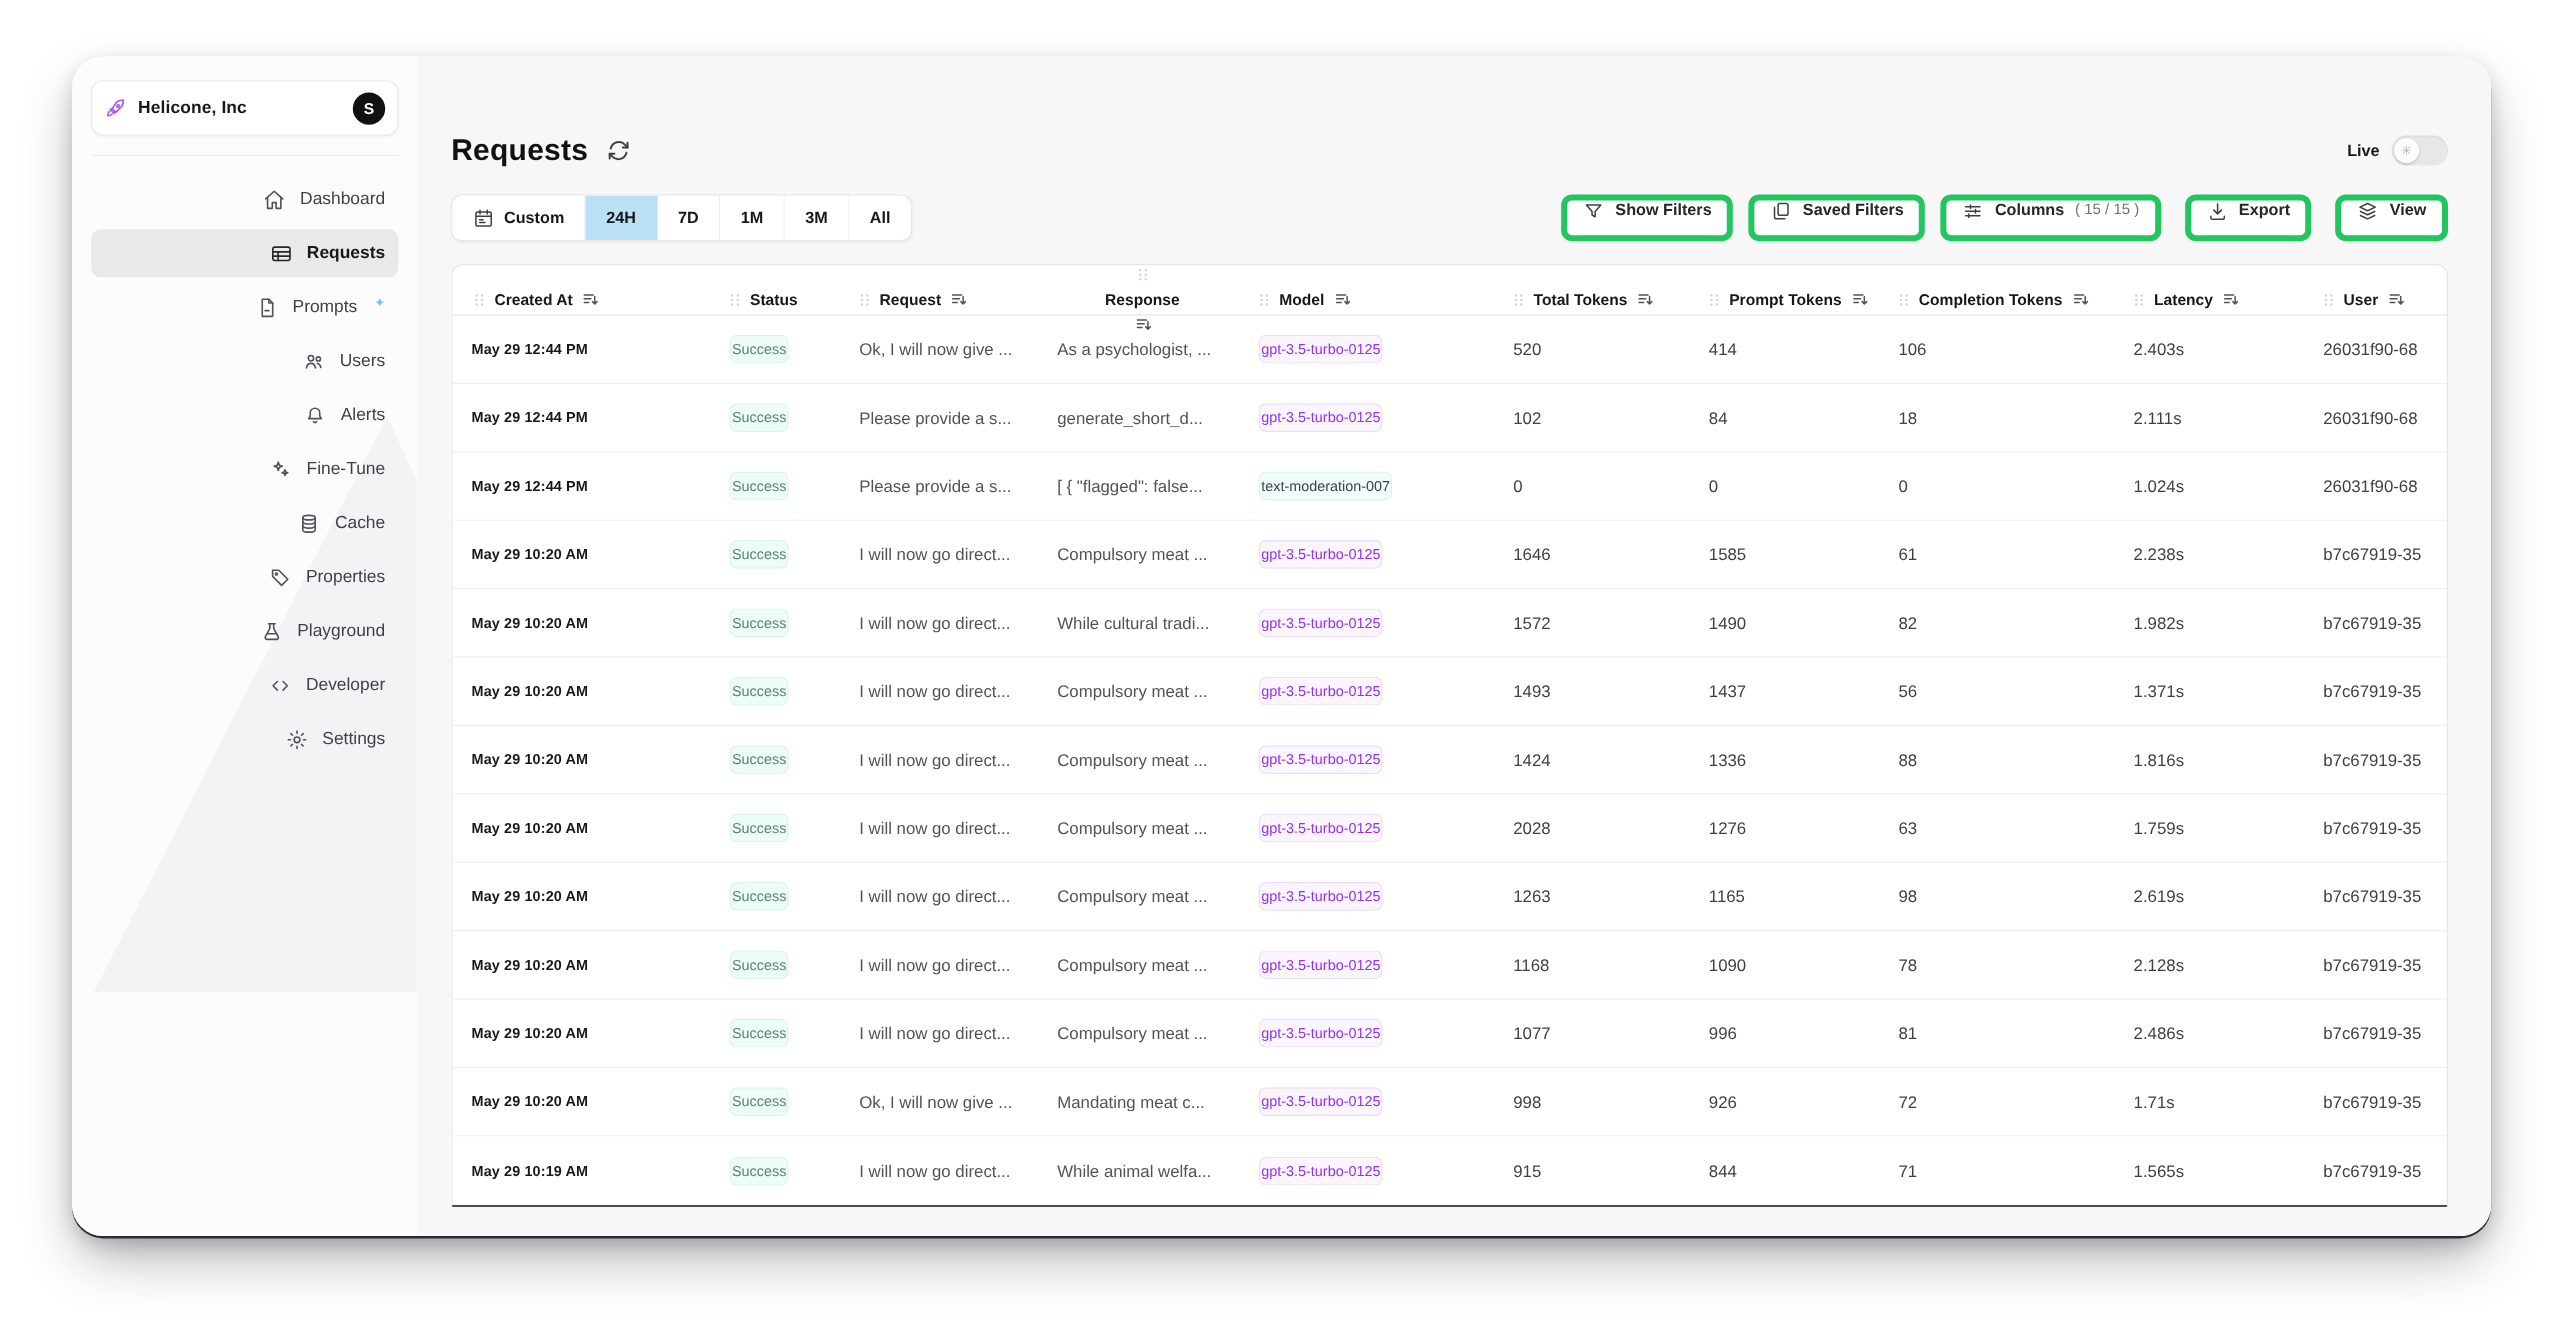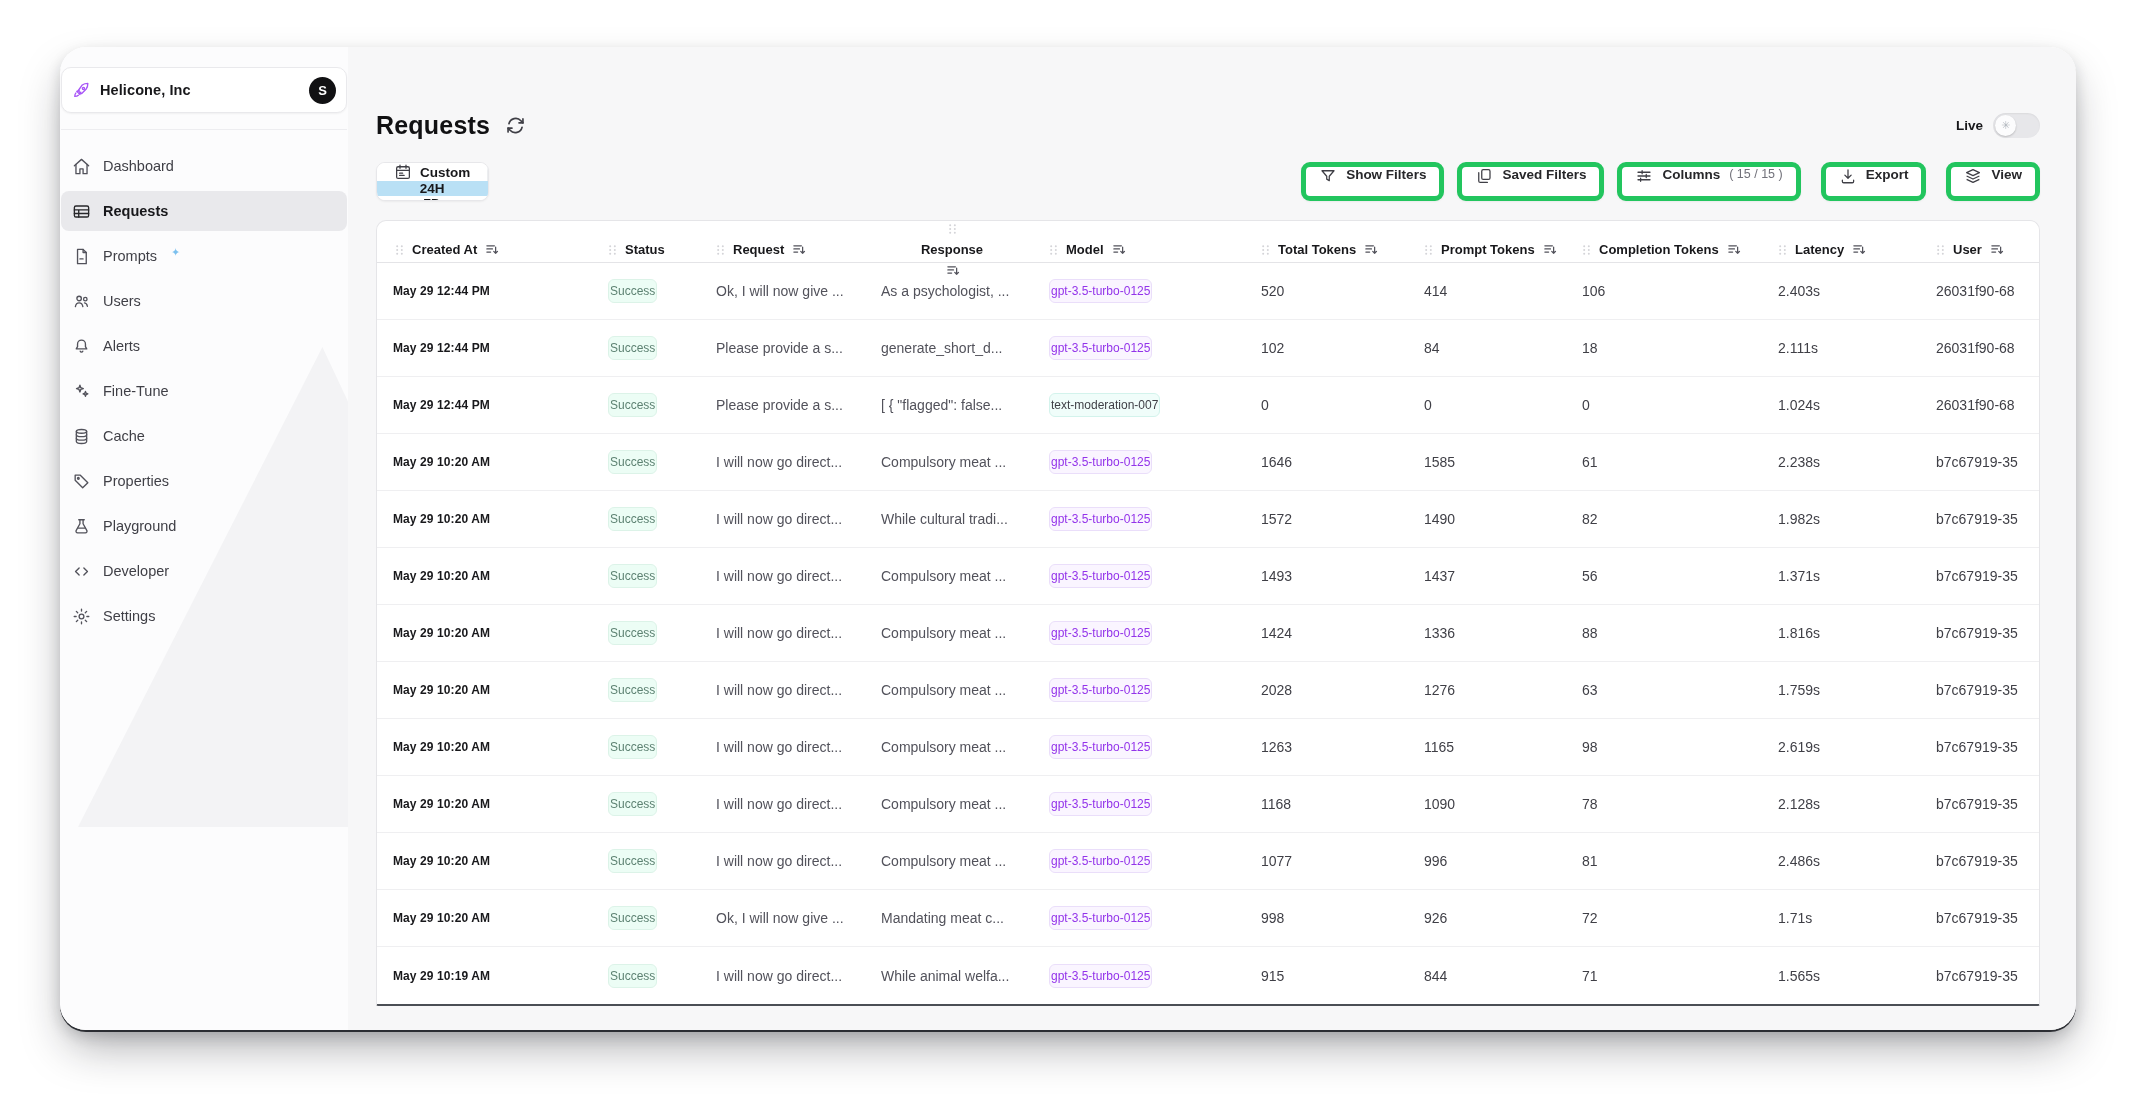--- a/index.html
+++ b/index.html
@@ -8,54 +8,54 @@
   .stage { position:absolute; inset:0; overflow:hidden; }
 
   
   .window {
     position:absolute; left:60px; top:47px; width:2016px; height:983px;
     background:#ffffff; border-radius:26px; display:flex; overflow:hidden;
     box-shadow:0 2px 0 0 rgba(20,22,28,.85), 0 22px 46px -8px rgba(20,22,28,.38), 0 6px 14px rgba(20,22,28,.16);
   }
 
   
-  .sidebar { width:288px; background:#fcfcfd; padding:20px 1px; position:relative; flex:0 0 auto; overflow:hidden; }
+  .sidebar { width:288px; background:#fcfcfd; padding:20px 16px; position:relative; flex:0 0 auto; overflow:hidden; }
   .sidebar::after { content:""; position:absolute; left:18px; top:300px; width:470px; height:480px;
     background:#f3f3f5; clip-path:polygon(52% 0, 0 100%, 100% 100%); }
   .side-head { position:relative; z-index:1; padding-bottom:16px; border-bottom:1px solid #ededf0; }
   .org-box { display:flex; align-items:center; gap:9px; height:46px; padding:0 10px; background:#ffffff;
     border:1px solid #e9e9ec; border-radius:10px; box-shadow:0 1px 2px rgba(0,0,0,.05); cursor:pointer; }
   .org-box .ic { display:flex; color:#a855f7; }
   .org-name { font-size:14.5px; font-weight:700; color:#18181b; letter-spacing:.1px; }
   .avatar { margin-left:auto; width:27px; height:27px; border-radius:50%; background:#111113; color:#fff;
     font-size:13px; font-weight:700; display:flex; align-items:center; justify-content:center; }
   .nav { position:relative; z-index:1; margin-top:16px; display:flex; flex-direction:column; gap:5px; }
   .nav-item { display:flex; align-items:center; gap:12px; height:40px; padding:0 11px; border-radius:8px;
-    font-size:14.5px; font-weight:500; color:#3f3f46; cursor:pointer; }
+    font-size:14.5px; font-weight:500; color:#3f3f46; cursor:pointer;justify-content:flex-end; }
   .nav-item .ic { display:flex; color:#52525b; }
   .nav-item.active { background:#e9e9ec; color:#18181b; font-weight:700; }
   .nav-item.active .ic { color:#27272a; }
   .nav-badge { font-size:11px; color:#7cc0ee; margin-left:2px; transform:translateY(-4px); }
 
   
   .main { flex:1; background:#f7f7f8; padding:64px 36px 0 28px; position:relative; overflow:hidden; }
   .page-head { display:flex; align-items:center; gap:15px; }
   .page-title { font-size:25px; font-weight:700; color:#111113; letter-spacing:.2px; }
   .refresh-btn { display:flex; color:#3f3f46; cursor:pointer; }
   .live-wrap { margin-left:auto; display:flex; align-items:center; gap:10px; }
   .live-label { font-size:13.5px; font-weight:600; color:#18181b; }
   .toggle { width:47px; height:25px; border-radius:13px; background:#e7e7ea; position:relative; cursor:pointer;
     box-shadow:inset 0 1px 2px rgba(0,0,0,.06); }
   .toggle .knob { position:absolute; left:2px; top:2px; width:21px; height:21px; border-radius:50%; background:#fcfcfd;
     box-shadow:0 1px 2px rgba(0,0,0,.2); display:flex; align-items:center; justify-content:center;
     font-size:11px; color:#b3b8bf; }
 
   .toolbar-row { display:flex; align-items:center; margin-top:22px; }
   .segmented { display:flex; align-items:stretch; height:39px; background:#ffffff; border:1px solid #e7e7ea;
-    border-radius:9px; overflow:hidden; box-shadow:0 1px 2px rgba(0,0,0,.05);flex-direction:column; }
+    border-radius:9px; overflow:hidden; box-shadow:0 1px 2px rgba(0,0,0,.05); }
   .seg { display:flex; align-items:center; justify-content:center; gap:8px; padding:0 17px; font-size:13.5px;
     font-weight:600; color:#18181b; border-right:1px solid #eceef0; cursor:pointer; background:#fff; }
   .seg:last-child { border-right:none; }
   .seg .ic { display:flex; color:#3f3f46; }
   .seg.selected { background:#b9e0f5; border-right-color:#b9e0f5; }
 
   .actions { margin-left:auto; display:flex; align-items:center; gap:13px; }
   .act-btn { display:flex; align-items:flex-start; gap:9px; height:39px; padding:0 13px; background:#fff;
     border:5px solid #22c55e; border-radius:9px; font-size:13.5px; font-weight:600; color:#27272a;
     box-shadow:0 1px 2px rgba(0,0,0,.05); cursor:pointer; white-space:nowrap; }

